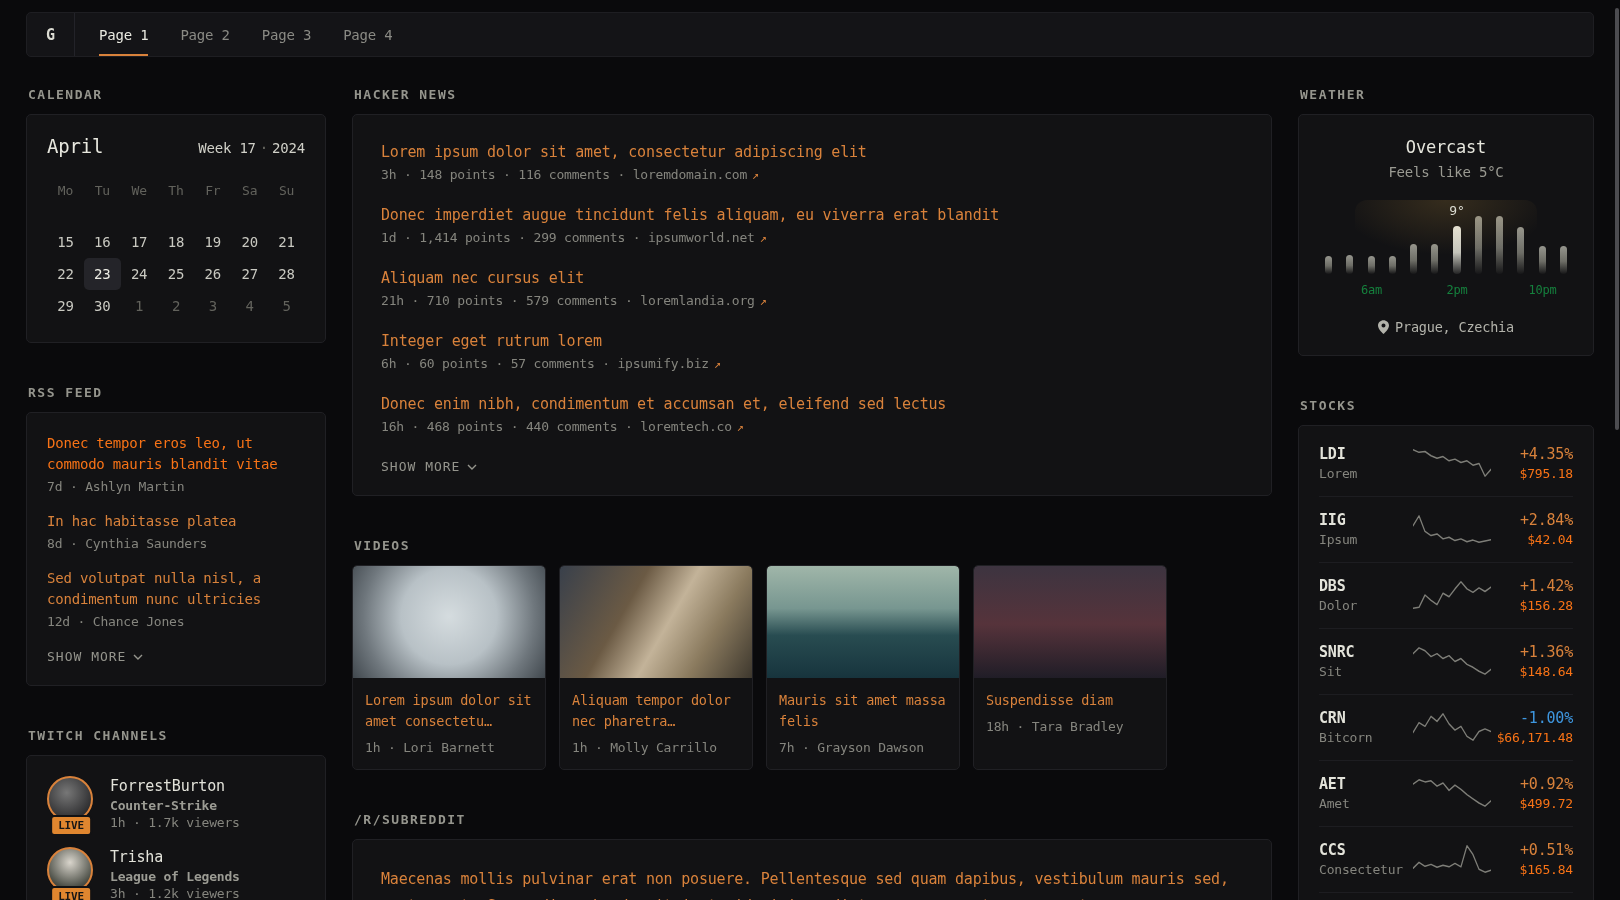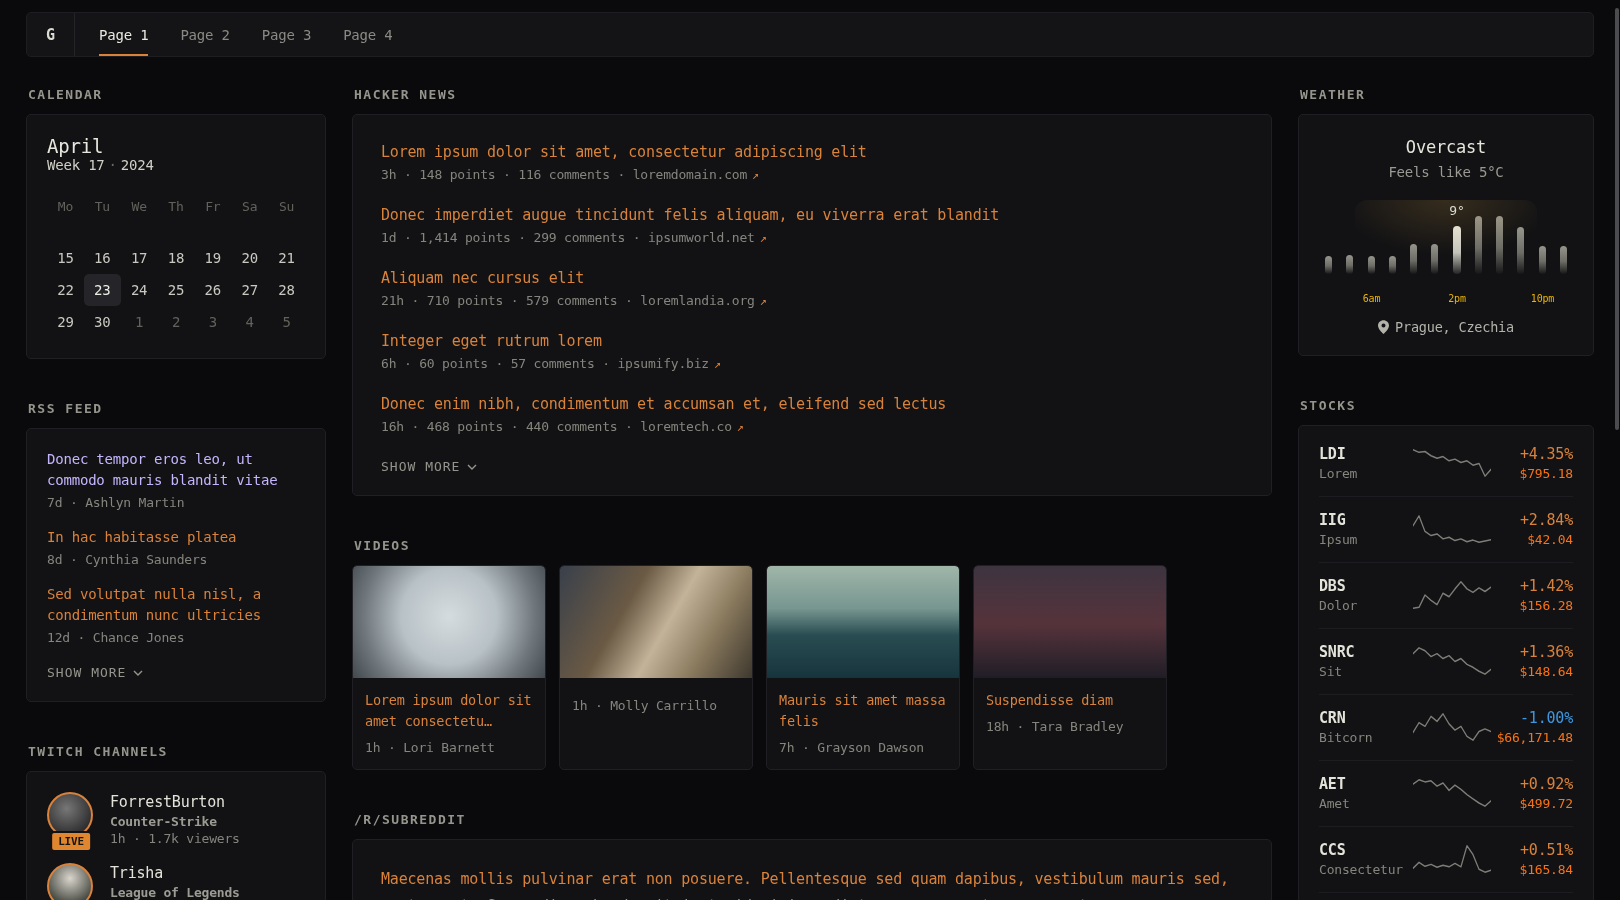--- a/index.html
+++ b/index.html
@@ -26,34 +26,34 @@
   .cols { display:flex; gap:26px; padding:0 26px; margin-top:30px; align-items:flex-start; }
   .col-left  { width:300px; flex:0 0 300px; }
   .col-mid   { flex:1 1 auto; min-width:0; }
   .col-right { width:296px; flex:0 0 296px; }
   .section { margin-bottom:42px; }
   .sec-h { font-size:13px; letter-spacing:1.5px; color:#95958d; margin:0 0 12px 2px; }
   .card { background:#121214; border:1px solid #202024; border-radius:5px; }
 
   
   .cal-card { padding:20px; }
-  .cal-top { display:flex; justify-content:space-between; align-items:baseline;flex-direction:column; }
+  .cal-top { display:flex; justify-content:space-between; align-items:baseline; }
   .cal-month { font-size:19px; color:#e8e8df; }
   .cal-week { font-size:14px; color:#d0d0c8; }
   .cal-week .dot { color:#6a6a63; padding:0 4px; }
   .cal-grid { display:grid; grid-template-columns:repeat(7,1fr); text-align:center; margin-top:18px; }
   .cal-wd { font-size:13px; color:#62625c; padding:8px 0 10px; }
   .cal-day { font-size:14px; color:#c9c9c1; padding:8px 0; border-radius:5px; }
   .cal-day.muted { color:#62625c; }
   .cal-day.selected { background:#242429; color:#ecece4; }
 
   
   .rss-card { padding:20px; }
   .rss-item { margin-bottom:17px; }
-  .rss-title { display:block; font-size:14px; line-height:21px; color:#c4b5fd; }
+  .rss-title { display:block; font-size:14px; line-height:21px; color:#f97316; }
   .rss-title.accent { color:#d9823b; }
   .meta { font-size:13px; color:#85857e; margin-top:4px; }
   .show-more { display:inline-flex; align-items:center; gap:7px; font-size:13px;
                letter-spacing:1px; color:#95958d; margin-top:3px; }
   .chev { width:10px; height:6px; }
   .chev path { stroke:#95958d; stroke-width:1.4; fill:none; }
 
   
   .tw-card { padding:20px 20px 10px; }
   .tw-row { display:flex; gap:15px; margin-bottom:17px; }
@@ -99,21 +99,21 @@
   .w-chart { position:relative; height:58px; margin:36px 6px 0; display:flex;
              align-items:flex-end; justify-content:space-between; }
   .wbar { width:7px; border-radius:4px;
           background:linear-gradient(to bottom,#96968e 0%,#6d6d66 55%,rgba(109,109,102,0.05) 100%); }
   .wbar.current { width:8px;
           background:linear-gradient(to bottom,#eff,#e9e9e1 0%,#c4c4bb 55%,rgba(196,196,187,0.1) 100%); }
   .w-daylight { position:absolute; top:-16px; bottom:-2px; border-radius:12px;
           background:radial-gradient(ellipse 75% 90% at 50% 0%, rgba(196,150,66,0.20), rgba(196,150,66,0.05) 60%, rgba(196,150,66,0) 80%); }
   .w-temp { position:absolute; transform:translateX(-50%); font-size:13px; color:#dcdcd3; }
   .w-labels { position:relative; height:17px; margin:9px 6px 0; }
-  .w-labels span { position:absolute; transform:translateX(-50%); font-size:10px; color:#eab308;margin-top:10px; }
+  .w-labels span { position:absolute; transform:translateX(-50%); font-size:12px; color:#15803d; }
   .w-loc { margin-top:19px; font-size:13.5px; color:#b3b3ab; display:flex;
            align-items:center; justify-content:center; gap:6px; }
   .pin { width:11px; height:14px; }
   .pin path { fill:#b3b3ab; }
 
   
   .st-card { padding:5px 20px; }
   .st-row { display:flex; align-items:center; justify-content:space-between;
             padding:14px 0 15px; border-top:1px solid #1d1d21; min-height:64px; }
   .st-row:first-child { border-top:none; }
@@ -284,20 +284,21 @@
         <a class="vid-card">
           <div class="vid-thumb thumb-1"></div>
           <div class="vid-body">
             <span class="vid-title">Lorem ipsum dolor sit amet consectetu…</span>
             <div class="vid-meta">1h · Lori Barnett</div>
           </div>
         </a>
         <a class="vid-card">
           <div class="vid-thumb thumb-2"></div>
           <div class="vid-body">
+            <span class="vid-title">Aliquam tempor dolor nec pharetra…</span>
             <div class="vid-meta">1h · Molly Carrillo</div>
           </div>
         </a>
         <a class="vid-card">
           <div class="vid-thumb thumb-3"></div>
           <div class="vid-body">
             <span class="vid-title">Mauris sit amet massa felis</span>
             <div class="vid-meta">7h · Grayson Dawson</div>
           </div>
         </a>

